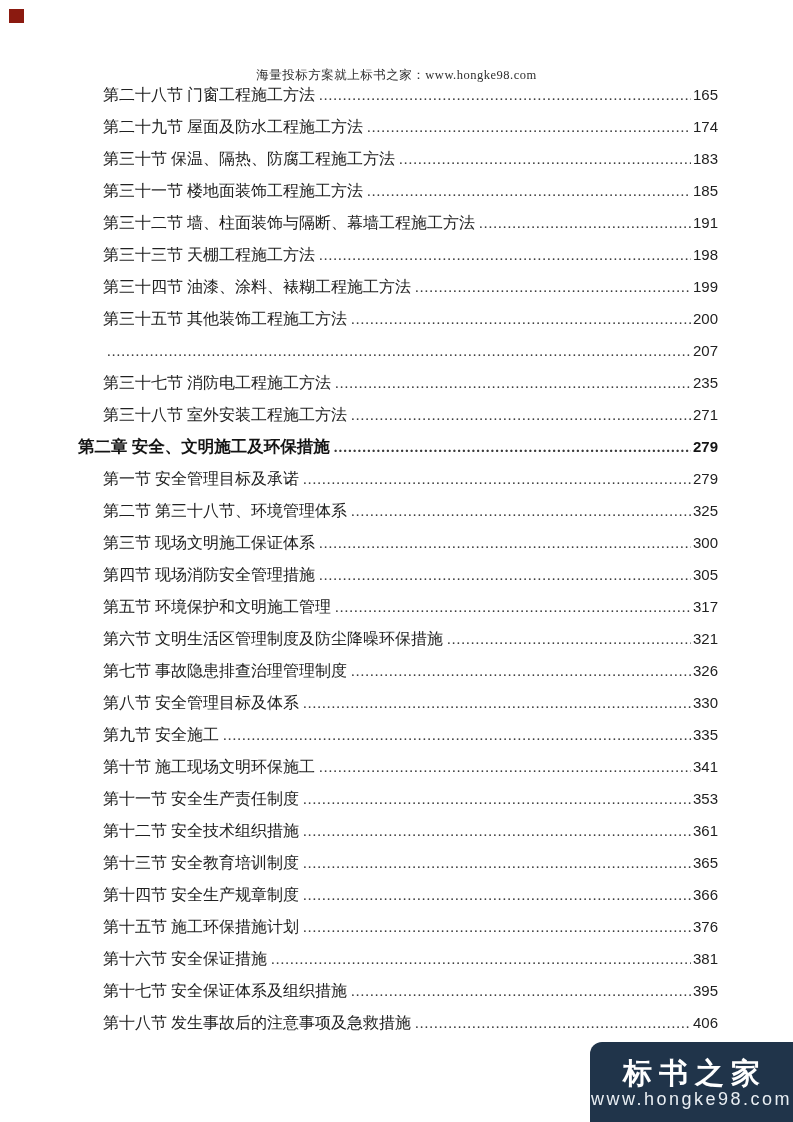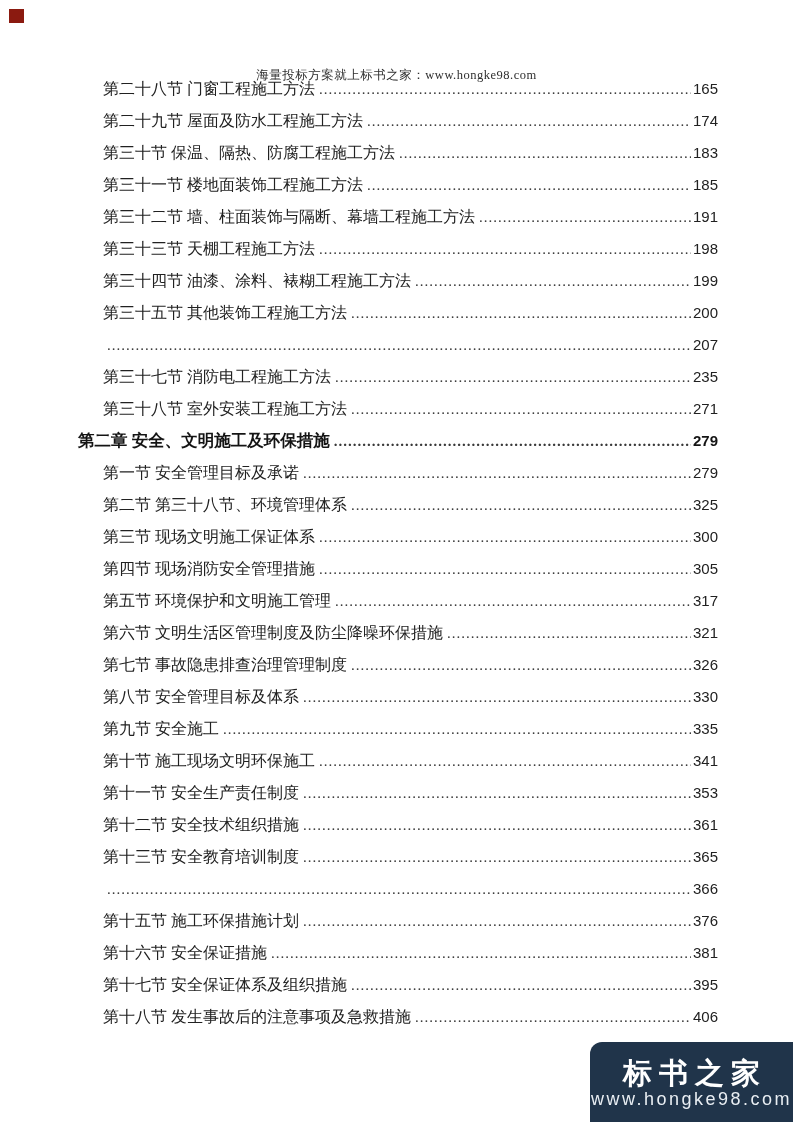--- a/index.html
+++ b/index.html
@@ -28,21 +28,21 @@
     font-size: 12.5px;
     line-height: 16px;
     color: #2e2e2e;
     letter-spacing: 0.5px;
     margin-top: 17px;
   }
 
   
   .toc {
     position: absolute;
-    top: 73px;
+    top: 79px;
     left: 78px;
     right: 75px;
   }
   .toc-row {
     display: flex;
     align-items: baseline;
     height: 32px;
     line-height: 32px;
     font-size: 16px;
     white-space: nowrap;
@@ -249,20 +249,21 @@
     <span class="toc-page">361</span>
   </div>
 
   <div class="toc-row section">
     <span class="toc-title">第十三节 安全教育培训制度</span>
     <span class="toc-leader">............................................................................................................................................................................................................................................................................................................</span>
     <span class="toc-page">365</span>
   </div>
 
   <div class="toc-row section">
+    <span class="toc-title">第十四节 安全生产规章制度</span>
     <span class="toc-leader">............................................................................................................................................................................................................................................................................................................</span>
     <span class="toc-page">366</span>
   </div>
 
   <div class="toc-row section">
     <span class="toc-title">第十五节 施工环保措施计划</span>
     <span class="toc-leader">............................................................................................................................................................................................................................................................................................................</span>
     <span class="toc-page">376</span>
   </div>
 

